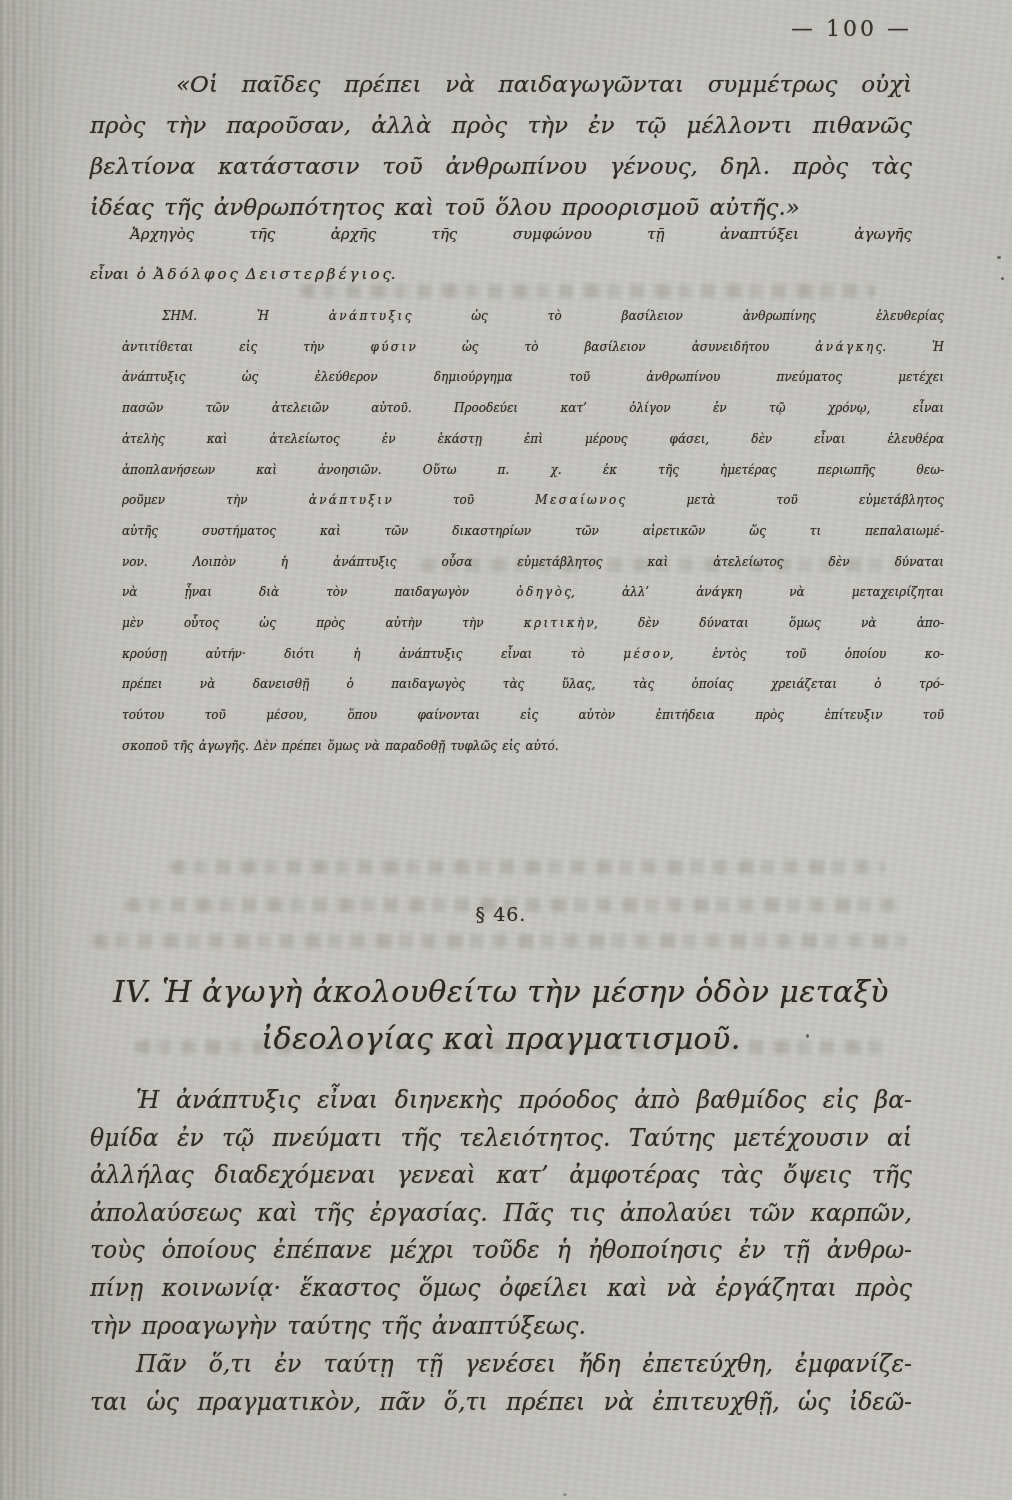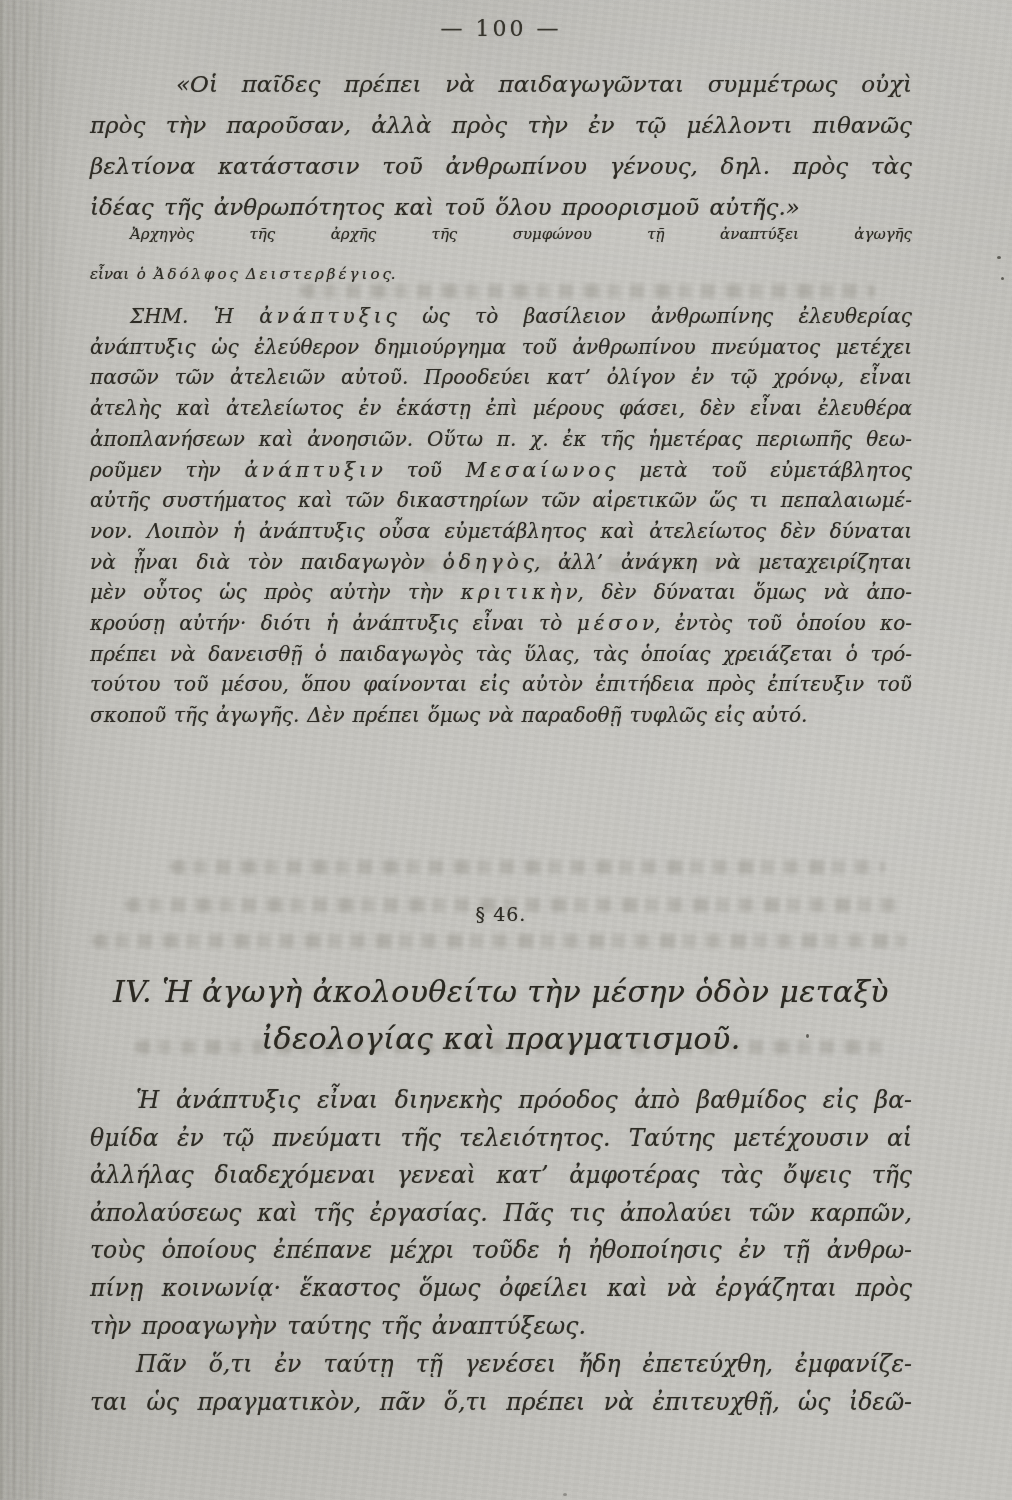--- a/index.html
+++ b/index.html
@@ -51,26 +51,26 @@
   
   .col{
     position:absolute;left:90px;width:822px;
     color:#2e2c25;
     text-shadow:0 0 1px rgba(46,44,37,0.55);
   }
   .line{min-height:1em;font-style:italic;}
   .s{text-align:justify;text-align-last:justify;}
   .it{font-style:italic;}
 
-  #pagehead{top:16px;text-align:center;font-size:22px;letter-spacing:3px;color:#36342c;}
+  #pagehead{top:16px;text-align:right;font-size:22px;letter-spacing:3px;color:#36342c;}
   #quote{top:64px;font-style:italic;font-size:23px;line-height:41px;word-spacing:3px;}
   #quote .line:first-child{text-indent:86px;}
   #intro{top:214px;font-size:15px;line-height:40px;word-spacing:3px;}
   #intro .line:first-child{text-indent:40px;}
-  #note{top:301px;font-size:20px;line-height:30.7px;word-spacing:1.5px;}
+  #note{top:301px;font-size:12px;line-height:30.7px;word-spacing:1.5px;margin-left:32px;}
   #note .line:first-child{text-indent:40px;}
   #secmark{top:903px;text-align:center;font-size:19px;letter-spacing:1px;}
   #heading{top:968px;text-align:center;font-size:30px;line-height:47px;color:#2a2821;letter-spacing:0.4px;}
   #para1{top:1082px;font-size:23.5px;line-height:37.6px;word-spacing:3px;}
   #para1 .line:first-child{text-indent:46px;}
   #para2{top:1345px;font-size:23.5px;line-height:38px;word-spacing:3px;}
   #para2 .line:first-child{text-indent:46px;}
 </style>
 </head>
 <body>
@@ -100,20 +100,21 @@
   <div class="line">ἰδέας τῆς ἀνθρωπότητος καὶ τοῦ ὅλου προορισμοῦ αὐτῆς.»</div>
 </div>
 
 <div class="col" id="intro">
   <div class="line s">Ἀρχηγὸς τῆς ἀρχῆς τῆς συμφώνου τῇ ἀναπτύξει ἀγωγῆς</div>
   <div class="line">εἶναι ὁ Ἀ δ ό λ φ ο ς Δ ε ι σ τ ε ρ β έ γ ι ο ς.</div>
 </div>
 
 <div class="col" id="note">
   <div class="line s">ΣΗΜ. Ἡ ἀ ν ά π τ υ ξ ι ς ὡς τὸ βασίλειον ἀνθρωπίνης ἐλευθερίας</div>
+  <div class="line s">ἀντιτίθεται εἰς τὴν φ ύ σ ι ν ὡς τὸ βασίλειον ἀσυνειδήτου ἀ ν ά γ κ η ς. Ἡ</div>
   <div class="line s">ἀνάπτυξις ὡς ἐλεύθερον δημιούργημα τοῦ ἀνθρωπίνου πνεύματος μετέχει</div>
   <div class="line s">πασῶν τῶν ἀτελειῶν αὐτοῦ. Προοδεύει κατ’ ὀλίγον ἐν τῷ χρόνῳ, εἶναι</div>
   <div class="line s">ἀτελὴς καὶ ἀτελείωτος ἐν ἑκάστῃ ἐπὶ μέρους φάσει, δὲν εἶναι ἐλευθέρα</div>
   <div class="line s">ἀποπλανήσεων καὶ ἀνοησιῶν. Οὕτω π. χ. ἐκ τῆς ἡμετέρας περιωπῆς θεω-</div>
   <div class="line s">ροῦμεν τὴν ἀ ν ά π τ υ ξ ι ν τοῦ Μ ε σ α ί ω ν ο ς μετὰ τοῦ εὐμετάβλητος</div>
   <div class="line s">αὐτῆς συστήματος καὶ τῶν δικαστηρίων τῶν αἱρετικῶν ὥς τι πεπαλαιωμέ-</div>
   <div class="line s">νον. Λοιπὸν ἡ ἀνάπτυξις οὖσα εὐμετάβλητος καὶ ἀτελείωτος δὲν δύναται</div>
   <div class="line s">νὰ ᾖναι διὰ τὸν παιδαγωγὸν ὁ δ η γ ὸ ς, ἀλλ’ ἀνάγκη νὰ μεταχειρίζηται</div>
   <div class="line s">μὲν οὗτος ὡς πρὸς αὐτὴν τὴν κ ρ ι τ ι κ ὴ ν, δὲν δύναται ὅμως νὰ ἀπο-</div>
   <div class="line s">κρούσῃ αὐτήν· διότι ἡ ἀνάπτυξις εἶναι τὸ μ έ σ ο ν, ἐντὸς τοῦ ὁποίου κο-</div>

